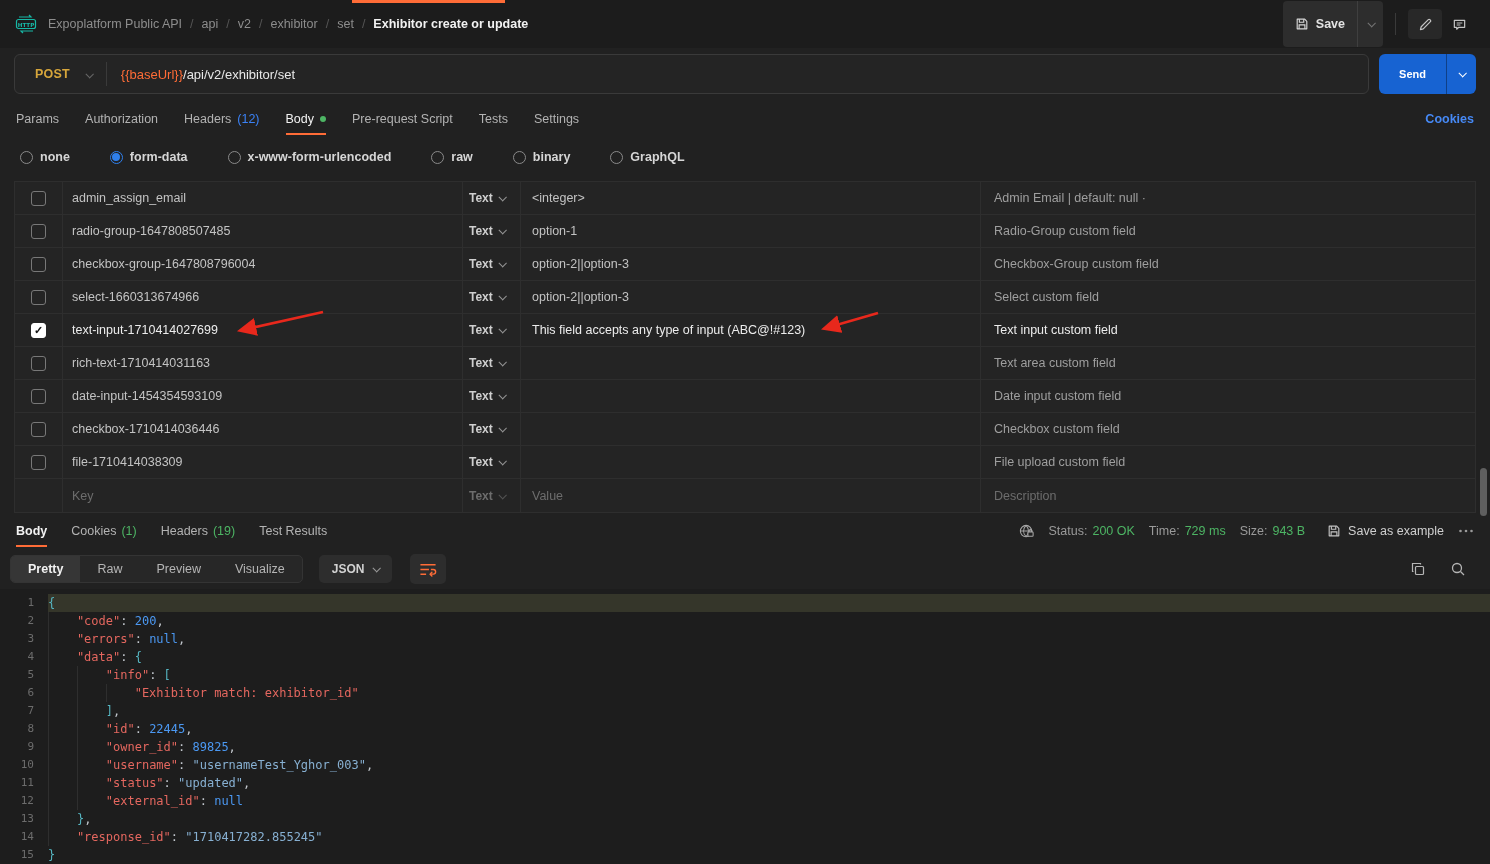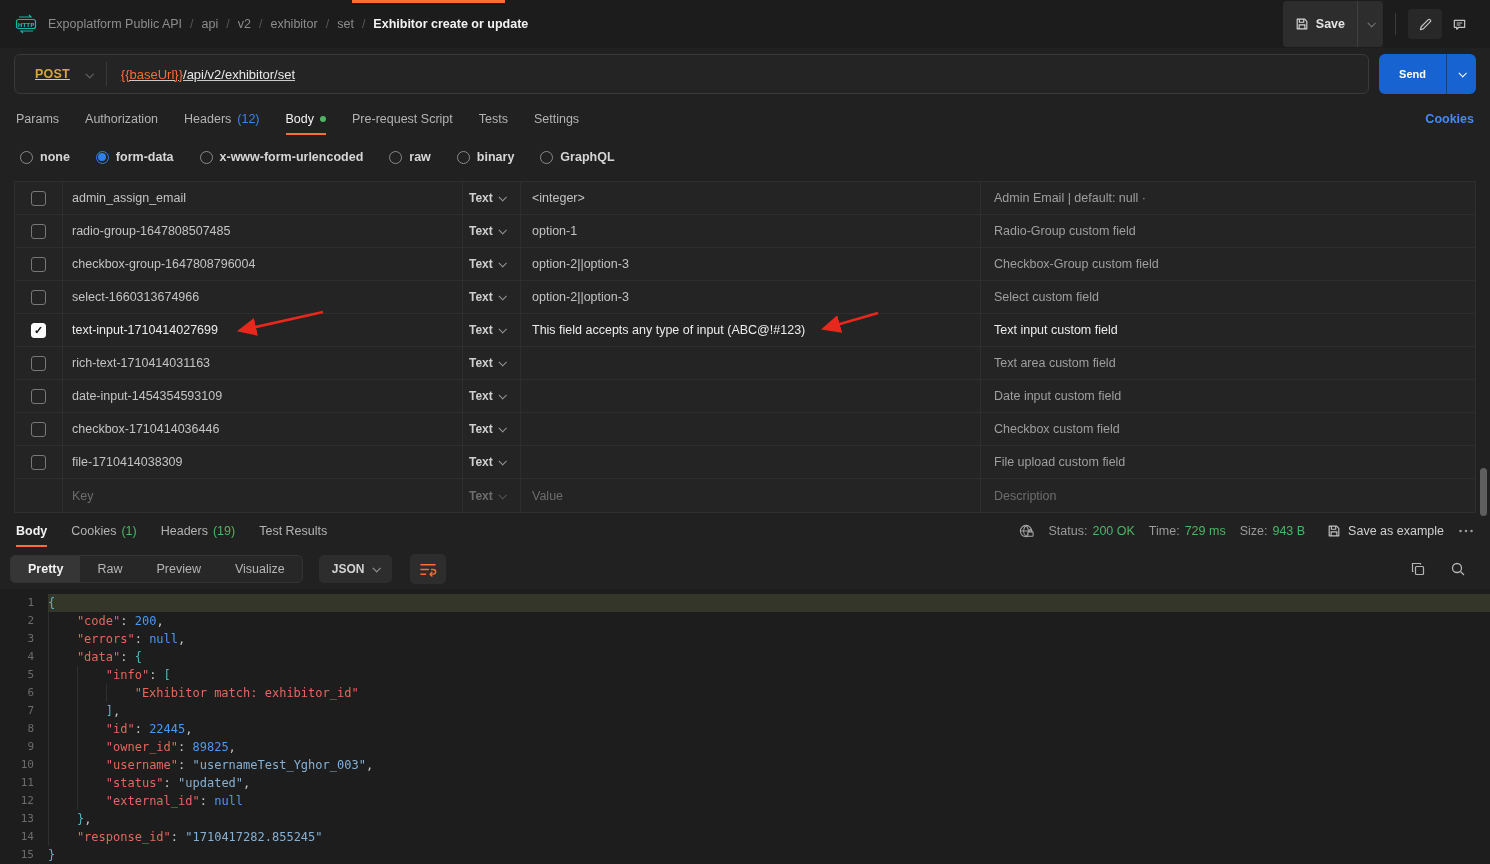--- a/index.html
+++ b/index.html
@@ -17,42 +17,42 @@
   .topbar-right { margin-left:auto; display:flex; align-items:center; }
   .save-btn { display:flex; align-items:center; height:46px; background:#2d2d2d; border-radius:4px; overflow:hidden; }
   .save-main { display:flex; align-items:center; gap:7px; padding:0 12px; color:#e3e3e3; font-weight:600; height:100%; }
   .save-caret { width:26px; height:100%; display:flex; align-items:center; justify-content:center; border-left:1px solid #3f3f3f; color:#9a9a9a; }
   .tb-divider { width:1px; height:22px; background:#3a3a3a; margin:0 12px; }
   .icon-btn { width:34px; height:30px; display:flex; align-items:center; justify-content:center; border-radius:4px; }
   .icon-btn.framed { background:#282828; }
 
   
   .urlrow { height:52px; display:flex; align-items:center; padding:0 14px; gap:10px; flex:none; }
-  .urlbox { flex:1; height:40px; background:#242424; border:1px solid #3a3a3a; border-radius:6px; display:flex; align-items:center;text-decoration:underline; }
+  .urlbox { flex:1; height:40px; background:#242424; border:1px solid #3a3a3a; border-radius:6px; display:flex; align-items:center; }
   .method { color:#d7a63b; font-weight:700; padding:0 16px 0 20px; letter-spacing:.2px; font-size:12.5px; }
   .method-caret { color:#8a8a8a; margin-right:14px; }
   .url-sep { width:1px; height:24px; background:#3a3a3a; }
   .url { margin-left:14px; font-size:13px; }
   .url .var { color:#ff6c37; }
   .url .path { color:#e8e8e8; }
   .send-btn { display:flex; height:40px; background:#1763d2; border-radius:6px; overflow:hidden; flex:none; }
   .send-main { display:flex; align-items:center; padding:0 20px; color:#fff; font-weight:700; font-size:11px; }
   .send-caret { width:30px; display:flex; align-items:center; justify-content:center; border-left:1px solid rgba(0,0,0,.35); color:#fff; }
 
   
   .tabsrow { height:38px; display:flex; align-items:center; padding:0 16px; gap:8px; flex:none; position:relative; }
   .rtab { position:relative; display:flex; align-items:center; gap:6px; color:#b3b3b3; height:100%; }
   .rtab .cnt { color:#3b82f6; }
   .rtab .dot { width:6px; height:6px; border-radius:50%; background:#4db564; }
   .rtab.active { color:#f2f2f2; }
   .rtab.active::after { content:""; position:absolute; left:0; right:0; bottom:3px; height:2px; background:#ff6c37; }
   .cookies-link { margin-left:auto; color:#4689f5; font-weight:600; }
 
   
-  .modesrow { height:38px; display:flex; align-items:center; padding:0 20px; gap:26px; flex:none; }
+  .modesrow { height:38px; display:flex; align-items:center; padding:0 20px; gap:40px; flex:none; }
   .mode { display:flex; align-items:center; gap:7px; color:#d6d6d6; font-weight:600; }
   .radio { width:13px; height:13px; border:1.4px solid #8a8a8a; border-radius:50%; flex:none; position:relative; }
   .radio.sel { border-color:#2f80ed; }
   .radio.sel::after { content:""; position:absolute; inset:1.5px; border-radius:50%; background:#2f80ed; }
 
   
   .ftable { margin:5px 14px 0; border:1px solid #2e2e2e; flex:none; background:#242424; }
   .trow { display:grid; grid-template-columns:48px 400px 58px 460px 1fr; height:33px; border-bottom:1px solid #2e2e2e; }
   .trow:last-child { border-bottom:none; }
   .cell { display:flex; align-items:center; border-right:1px solid #2e2e2e; overflow:hidden; white-space:nowrap; }

